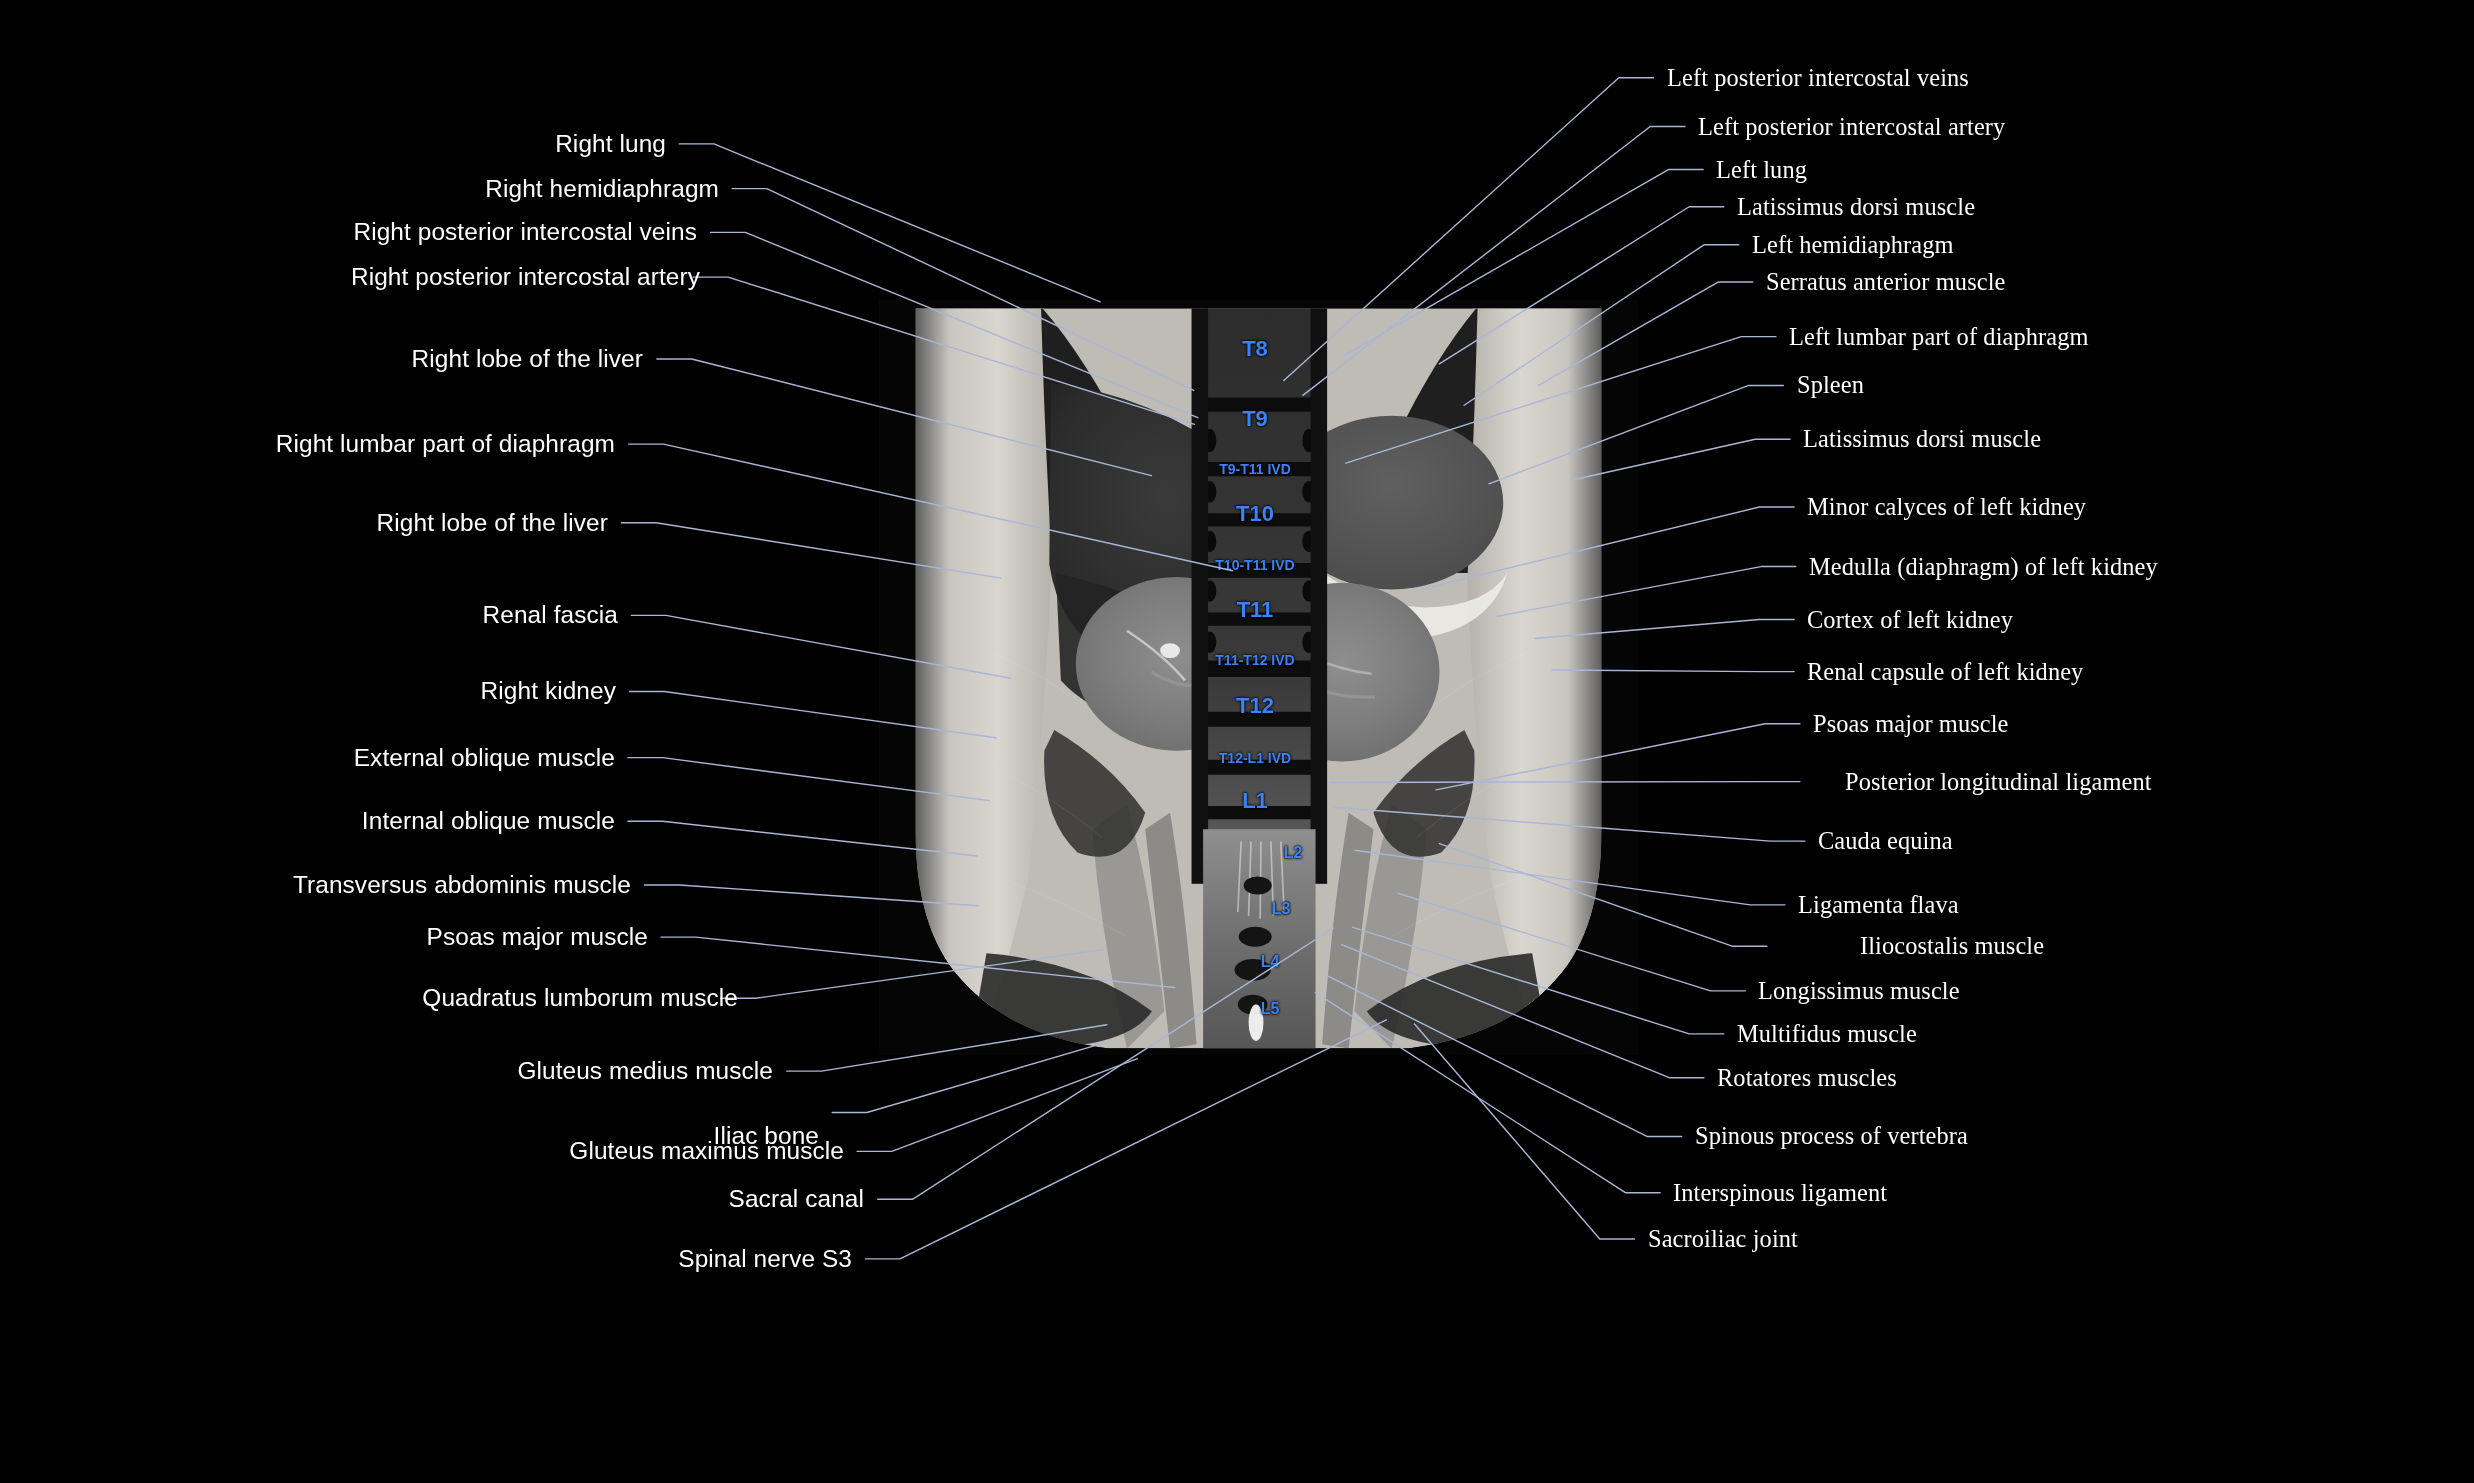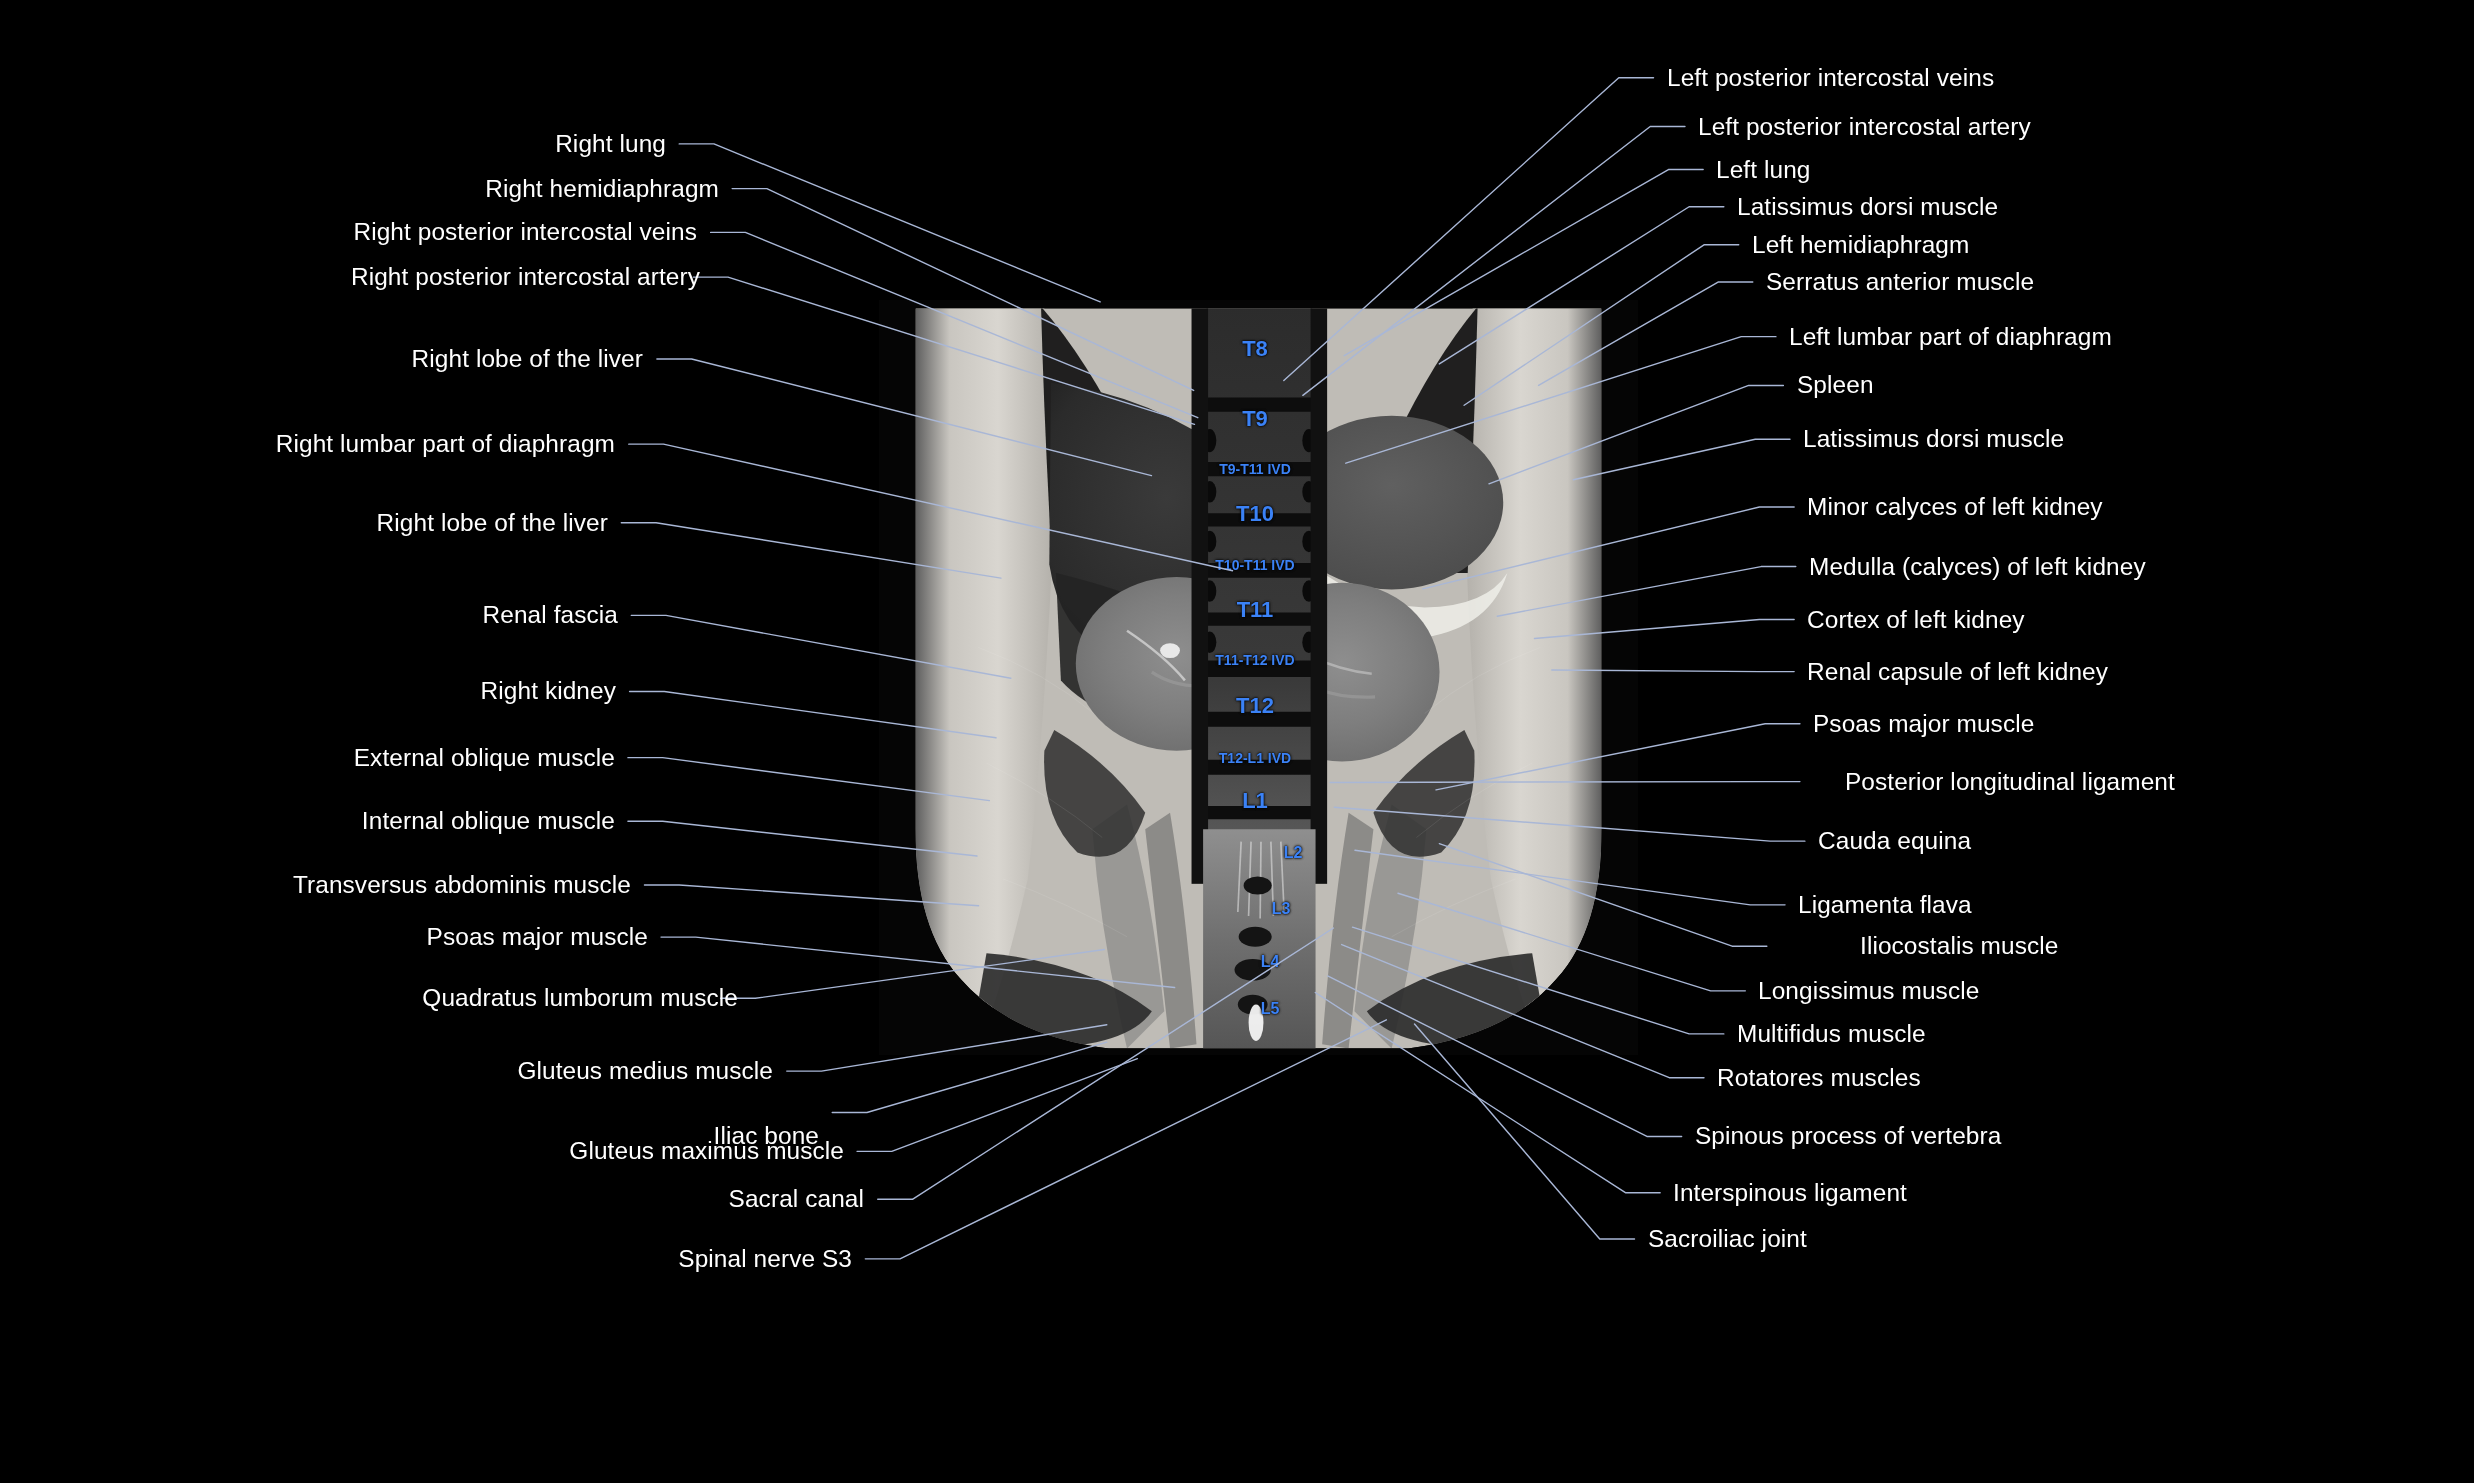--- a/index.html
+++ b/index.html
@@ -35,21 +35,21 @@
   
   .lbl{
     position:absolute;
     color:#ffffff;
     font-size:24.4px;
     line-height:1;
     white-space:nowrap;
     letter-spacing:0.1px;
   }
   .lbl.L{ text-align:right; transform:translate(-100%,-50%); }
-  .lbl.R{ text-align:center;  transform:translate(0,-50%); }
+  .lbl.R{ text-align:center;  transform:translate(0,-50%);font-family:Liberation Serif, serif; }
 
   
   .vert{
     position:absolute;
     color:#3b82f6;
     white-space:nowrap;
     transform:translate(-50%,-50%);
     text-shadow:0 0 2.5px #000,0 0 2.5px #000;
     font-weight:700;
   }
@@ -298,21 +298,21 @@
       <div class="lbl R" style="left: 1667px; top: 78px;">Left posterior intercostal veins</div>
       <div class="lbl R" style="left: 1698px; top: 127px;">Left posterior intercostal artery</div>
       <div class="lbl R" style="left: 1716px; top: 170px;">Left lung</div>
       <div class="lbl R" style="left: 1737px; top: 207px;">Latissimus dorsi muscle</div>
       <div class="lbl R" style="left: 1752px; top: 245px;">Left hemidiaphragm</div>
       <div class="lbl R" style="left: 1766px; top: 282px;">Serratus anterior muscle</div>
       <div class="lbl R" style="left: 1789px; top: 337px;">Left lumbar part of diaphragm</div>
       <div class="lbl R" style="left: 1797px; top: 385px;">Spleen</div>
       <div class="lbl R" style="left: 1803px; top: 439px;">Latissimus dorsi muscle</div>
       <div class="lbl R" style="left: 1807px; top: 507px;">Minor calyces of left kidney</div>
-      <div class="lbl R" style="left: 1809px; top: 567px;">Medulla (calyces) of left kidney</div>
+      <div class="lbl R" style="left: 1809px; top: 567px;">Medulla (diaphragm) of left kidney</div>
       <div class="lbl R" style="left: 1807px; top: 620px;">Cortex of left kidney</div>
       <div class="lbl R" style="left: 1807px; top: 672px;">Renal capsule of left kidney</div>
       <div class="lbl R" style="left: 1813px; top: 724px;">Psoas major muscle</div>
       <div class="lbl R" style="left: 1813px; top: 782px; margin-left: 32px;">Posterior longitudinal ligament</div>
       <div class="lbl R" style="left: 1818px; top: 841px;">Cauda equina</div>
       <div class="lbl R" style="left: 1798px; top: 905px;">Ligamenta flava</div>
       <div class="lbl R" style="left: 1860px; top: 946px;">Iliocostalis muscle</div>
       <div class="lbl R" style="left: 1758px; top: 991px;">Longissimus muscle</div>
       <div class="lbl R" style="left: 1737px; top: 1034px;">Multifidus muscle</div>
       <div class="lbl R" style="left: 1717px; top: 1078px;">Rotatores muscles</div>

